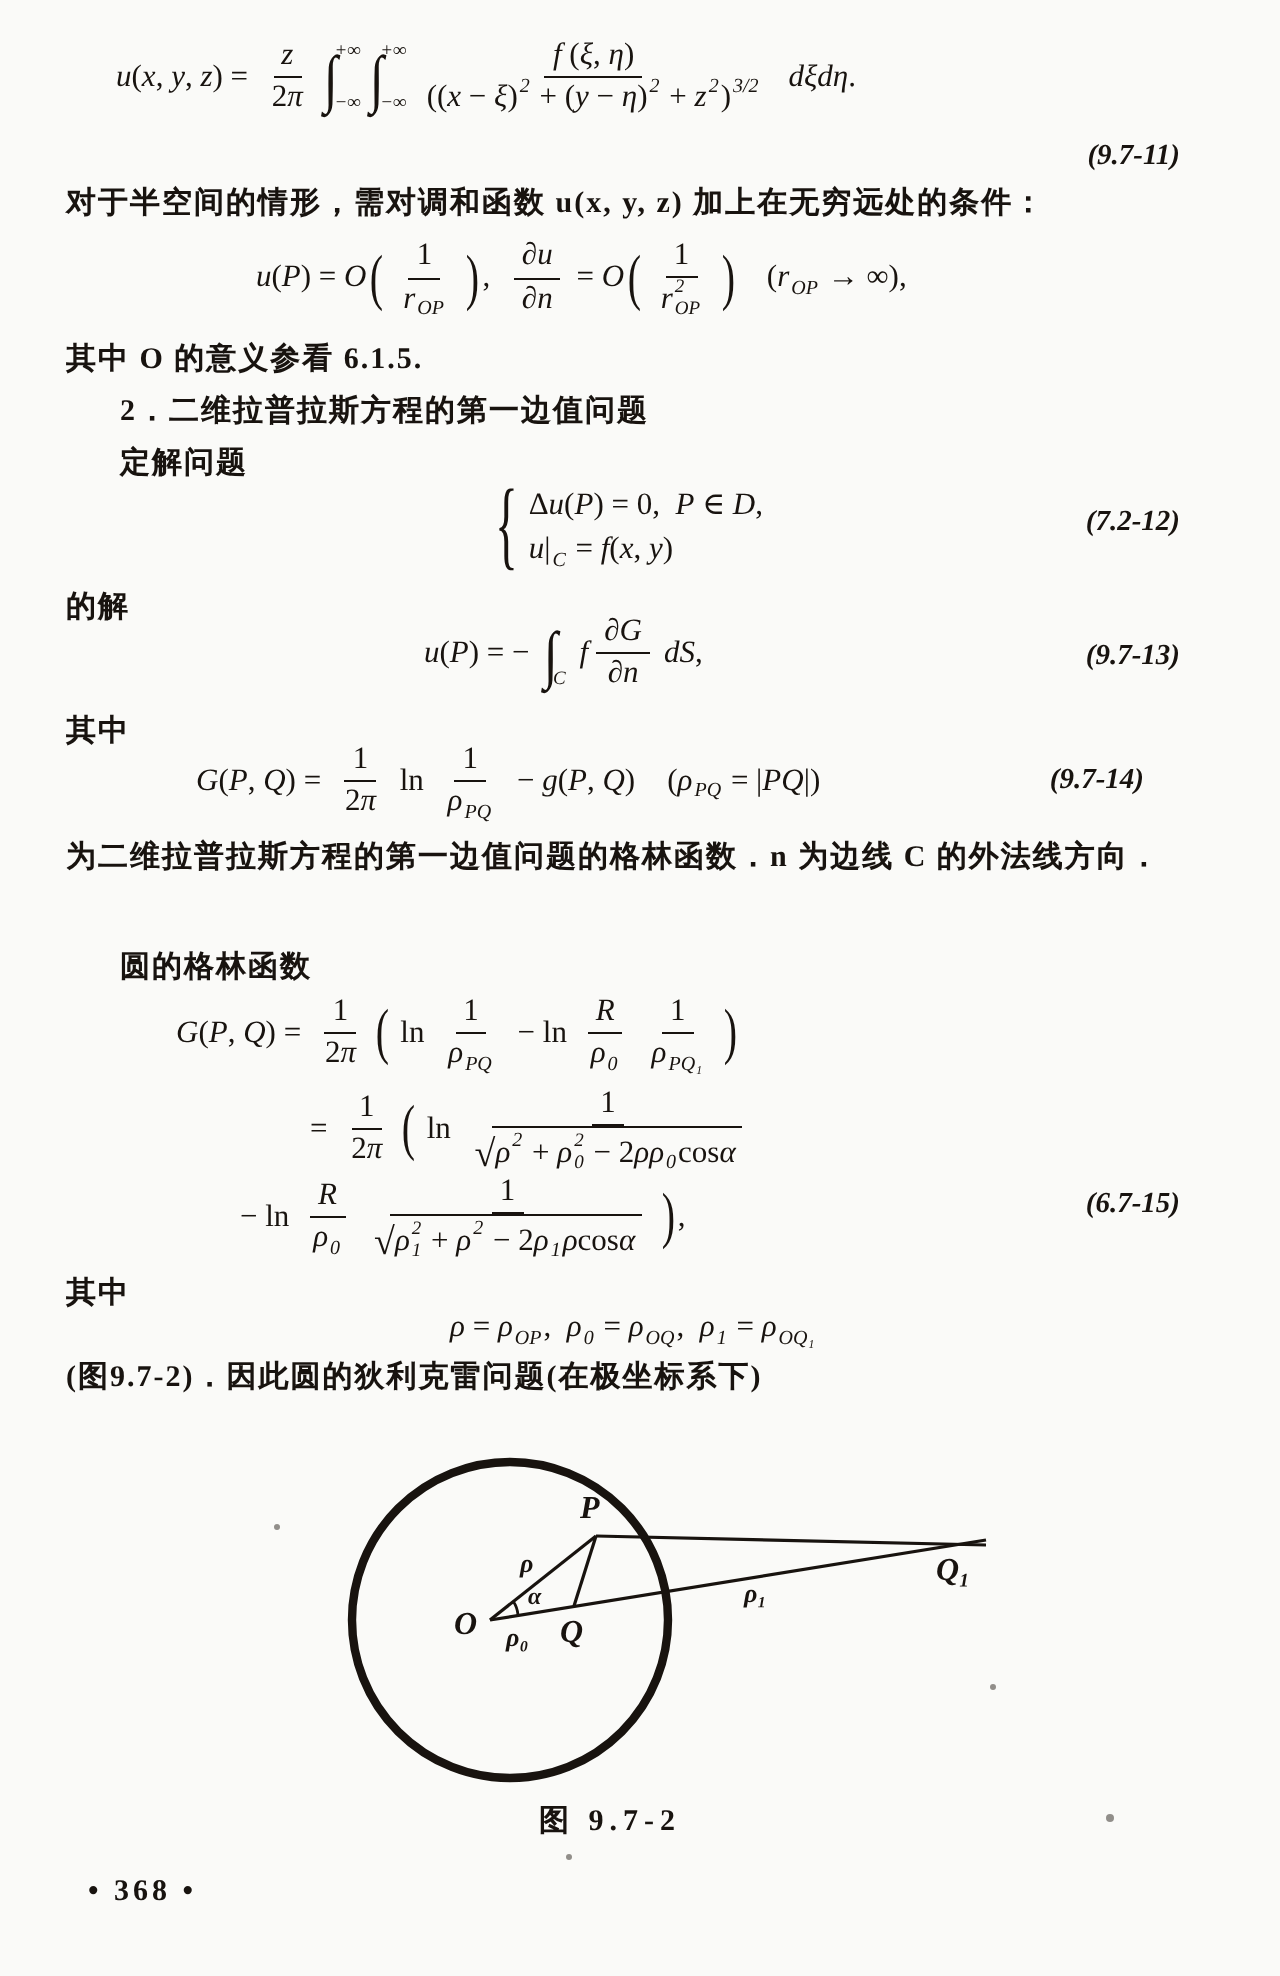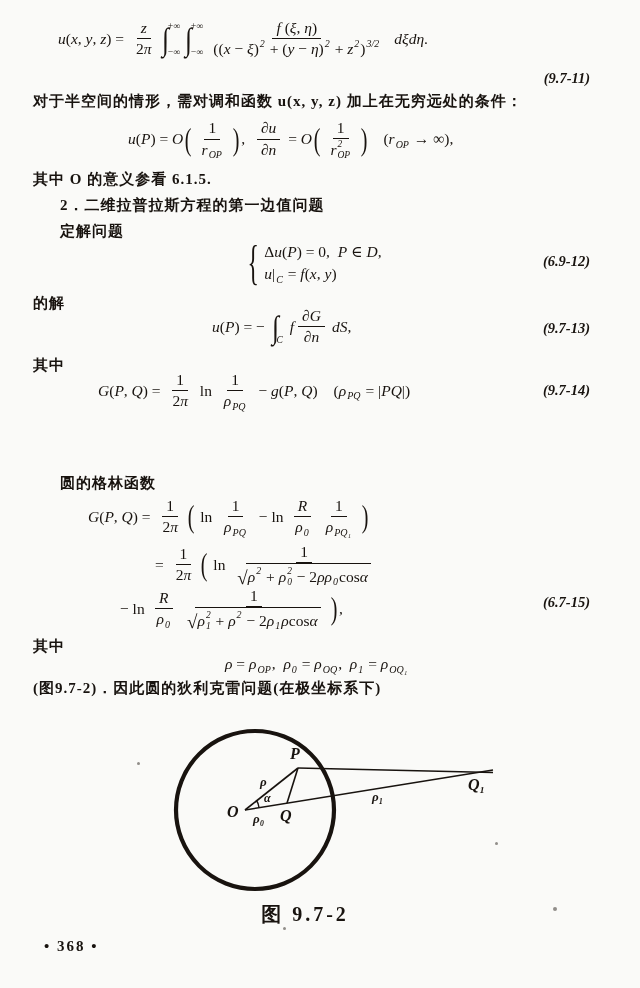--- a/index.html
+++ b/index.html
@@ -32,53 +32,54 @@
               align-items:center;margin-left:-2px;}
   .mbig{display:inline-block;font-size:25px;line-height:1;transform:scaleY(1.25) scaleX(.8);margin:0 1px;}
   .mcases{display:inline-flex;align-items:center;}
   .mbrace{display:inline-block;font-size:34px;line-height:1;transform:scaleY(1.45) scaleX(.7);margin-right:3px;}
   .mcase-rows{display:inline-flex;flex-direction:column;gap:4px;align-items:flex-start;}
   .mcase-row{display:inline-flex;align-items:center;}
   .msp{display:inline-block;}
   
   .fig-svg{position:absolute;left:140px;top:720px;}
   .fig-caption{position:absolute;left:245px;top:901px;width:120px;text-align:center;
-               font-size:20px;font-weight:700;letter-spacing:3px;white-space:nowrap;}
+               font-size:15px;font-weight:700;letter-spacing:3px;white-space:nowrap;}
   .page-num{position:absolute;left:44px;top:938px;font-size:15px;font-weight:700;letter-spacing:2px;}
   .speck{position:absolute;background:#3a352f;border-radius:50%;opacity:.55;}
 </style>
 </head>
 <body>
 
 <div class="page">
 
   <div class="fm" style="left:58px;top:18px;"><span class="mi">u</span><span class="mr">(</span><span class="mi">x</span><span class="mr">, </span><span class="mi">y</span><span class="mr">, </span><span class="mi">z</span><span class="mr">) = </span><span class="mfrac"><span class="mnum"><span class="mi">z</span></span><span class="mden"><span class="mr">2</span><span class="mi">π</span></span></span><span class="mint"><span class="mint-sign">∫</span><span class="mint-lims"><span class="mint-up">+∞</span><span class="mint-lo">−∞</span></span></span><span class="mint"><span class="mint-sign">∫</span><span class="mint-lims"><span class="mint-up">+∞</span><span class="mint-lo">−∞</span></span></span><span class="mfrac"><span class="mnum"><span class="mi">f</span><span class="mr"> (</span><span class="mi">ξ</span><span class="mr">, </span><span class="mi">η</span><span class="mr">)</span></span><span class="mden"><span class="mr">((</span><span class="mi">x</span><span class="mr"> − </span><span class="mi">ξ</span><span class="mr">)</span><span class="msup">2</span><span class="mr"> + (</span><span class="mi">y</span><span class="mr"> − </span><span class="mi">η</span><span class="mr">)</span><span class="msup">2</span><span class="mr"> + </span><span class="mi">z</span><span class="msup">2</span><span class="mr">)</span><span class="msup">3/2</span></span></span><span class="msp" style="width: 6px;">&nbsp;</span><span class="mi">dξdη</span><span class="mr">.</span></div>
   <div class="eqn" style="left:505px;top:70px;">(9.7-11)</div>
 
   <div class="cn" style="left:33px;top:92px;">对于半空间的情形，需对调和函数 u(x, y, z) 加上在无穷远处的条件：</div>
 
   <div class="fm" style="left:128px;top:118px;"><span class="mi">u</span><span class="mr">(</span><span class="mi">P</span><span class="mr">) = </span><span class="mi">O</span><span class="mbig">(</span><span class="mfrac"><span class="mnum"><span class="mr">1</span></span><span class="mden"><span class="mi">r</span><span class="msub">OP</span></span></span><span class="mbig">)</span><span class="mr">,  </span><span class="mfrac"><span class="mnum"><span class="mi">∂u</span></span><span class="mden"><span class="mi">∂n</span></span></span><span class="mr"> = </span><span class="mi">O</span><span class="mbig">(</span><span class="mfrac"><span class="mnum"><span class="mr">1</span></span><span class="mden"><span class="mi">r</span><span class="mss"><span class="mss-up">2</span><span class="mss-lo">OP</span></span></span></span><span class="mbig">)</span><span class="msp" style="width: 14px;">&nbsp;</span><span class="mr">(</span><span class="mi">r</span><span class="msub">OP</span><span class="mr"> → ∞),</span></div>
 
   <div class="cn" style="left:33px;top:170px;">其中 O 的意义参看 6.1.5.</div>
   <div class="cn" style="left:60px;top:196px;">2．二维拉普拉斯方程的第一边值问题</div>
   <div class="cn" style="left:60px;top:222px;">定解问题</div>
 
   <div class="fm" style="left:245px;top:243px;"><span class="mcases"><span class="mbrace">{</span><span class="mcase-rows"><span class="mcase-row"><span class="mr">Δ</span><span class="mi">u</span><span class="mr">(</span><span class="mi">P</span><span class="mr">) = 0,  </span><span class="mi">P</span><span class="mr"> ∈ </span><span class="mi">D</span><span class="mr">,</span></span><span class="mcase-row"><span class="mi">u</span><span class="mr">|</span><span class="msub">C</span><span class="mr"> = </span><span class="mi">f</span><span class="mr">(</span><span class="mi">x</span><span class="mr">, </span><span class="mi">y</span><span class="mr">)</span></span></span></span></div>
-  <div class="eqn" style="left:505px;top:253px;">(6.9-12)</div>
+  <div class="eqn" style="left:505px;top:253px;">(7.2-12)</div>
 
   <div class="cn" style="left:33px;top:294px;">的解</div>
 
   <div class="fm" style="left:212px;top:306px;"><span class="mi">u</span><span class="mr">(</span><span class="mi">P</span><span class="mr">) = − </span><span class="mint"><span class="mint-sign">∫</span><span class="mint-lims"><span class="mint-up">&nbsp;</span><span class="mint-lo">C</span></span></span><span class="msp" style="width: 5px;">&nbsp;</span><span class="mi">f</span><span class="mfrac"><span class="mnum"><span class="mi">∂G</span></span><span class="mden"><span class="mi">∂n</span></span></span><span class="msp" style="width: 3px;">&nbsp;</span><span class="mi">dS</span><span class="mr">,</span></div>
   <div class="eqn" style="left:505px;top:320px;">(9.7-13)</div>
 
   <div class="cn" style="left:33px;top:356px;">其中</div>
 
   <div class="fm" style="left:98px;top:370px;"><span class="mi">G</span><span class="mr">(</span><span class="mi">P</span><span class="mr">, </span><span class="mi">Q</span><span class="mr">) = </span><span class="mfrac"><span class="mnum"><span class="mr">1</span></span><span class="mden"><span class="mr">2</span><span class="mi">π</span></span></span><span class="mr"> ln </span><span class="mfrac"><span class="mnum"><span class="mr">1</span></span><span class="mden"><span class="mi">ρ</span><span class="msub">PQ</span></span></span><span class="mr"> − </span><span class="mi">g</span><span class="mr">(</span><span class="mi">P</span><span class="mr">, </span><span class="mi">Q</span><span class="mr">)</span><span class="msp" style="width: 16px;">&nbsp;</span><span class="mr">(</span><span class="mi">ρ</span><span class="msub">PQ</span><span class="mr"> = |</span><span class="mi">PQ</span><span class="mr">|)</span></div>
-  <div class="eqn" style="left:505px;top:382px;">(9.7-14)</div>
+  <div class="eqn" style="left:487px;top:382px;">(9.7-14)</div>
 
+  <div class="cn" style="left:33px;top:419px;">为二维拉普拉斯方程的第一边值问题的格林函数．n 为边线 C 的外法线方向．</div>
   <div class="cn" style="left:60px;top:474px;">圆的格林函数</div>
 
   <div class="fm" style="left:88px;top:496px;"><span class="mi">G</span><span class="mr">(</span><span class="mi">P</span><span class="mr">, </span><span class="mi">Q</span><span class="mr">) = </span><span class="mfrac"><span class="mnum"><span class="mr">1</span></span><span class="mden"><span class="mr">2</span><span class="mi">π</span></span></span><span class="mbig">(</span><span class="mr"> ln </span><span class="mfrac"><span class="mnum"><span class="mr">1</span></span><span class="mden"><span class="mi">ρ</span><span class="msub">PQ</span></span></span><span class="mr"> − ln </span><span class="mfrac"><span class="mnum"><span class="mi">R</span></span><span class="mden"><span class="mi">ρ</span><span class="msub">0</span></span></span><span class="mfrac"><span class="mnum"><span class="mr">1</span></span><span class="mden"><span class="mi">ρ</span><span class="msub">PQ₁</span></span></span><span class="mbig">)</span></div>
   <div class="fm" style="left:155px;top:542px;"><span class="mr">= </span><span class="mfrac"><span class="mnum"><span class="mr">1</span></span><span class="mden"><span class="mr">2</span><span class="mi">π</span></span></span><span class="mbig">(</span><span class="mr"> ln </span><span class="mfrac"><span class="mnum"><span class="mr">1</span></span><span class="mden"><span class="msqrt"><span class="mrad">√</span><span class="msqrt-body"><span class="mi">ρ</span><span class="msup">2</span><span class="mr"> + </span><span class="mi">ρ</span><span class="mss"><span class="mss-up">2</span><span class="mss-lo">0</span></span><span class="mr"> − 2</span><span class="mi">ρρ</span><span class="msub">0</span><span class="mr">cos</span><span class="mi">α</span></span></span></span></span></div>
   <div class="fm" style="left:120px;top:586px;"><span class="mr">− ln </span><span class="mfrac"><span class="mnum"><span class="mi">R</span></span><span class="mden"><span class="mi">ρ</span><span class="msub">0</span></span></span><span class="mfrac"><span class="mnum"><span class="mr">1</span></span><span class="mden"><span class="msqrt"><span class="mrad">√</span><span class="msqrt-body"><span class="mi">ρ</span><span class="mss"><span class="mss-up">2</span><span class="mss-lo">1</span></span><span class="mr"> + </span><span class="mi">ρ</span><span class="msup">2</span><span class="mr"> − 2</span><span class="mi">ρ</span><span class="msub">1</span><span class="mi">ρ</span><span class="mr">cos</span><span class="mi">α</span></span></span></span></span><span class="mbig">)</span><span class="mr">,</span></div>
   <div class="eqn" style="left:505px;top:594px;">(6.7-15)</div>
 
   <div class="cn" style="left:33px;top:637px;">其中</div>
 
   <div class="fm" style="left:225px;top:655px;"><span class="mi">ρ</span><span class="mr"> = </span><span class="mi">ρ</span><span class="msub">OP</span><span class="mr">,  </span><span class="mi">ρ</span><span class="msub">0</span><span class="mr"> = </span><span class="mi">ρ</span><span class="msub">OQ</span><span class="mr">,  </span><span class="mi">ρ</span><span class="msub">1</span><span class="mr"> = </span><span class="mi">ρ</span><span class="msub">OQ₁</span></div>

